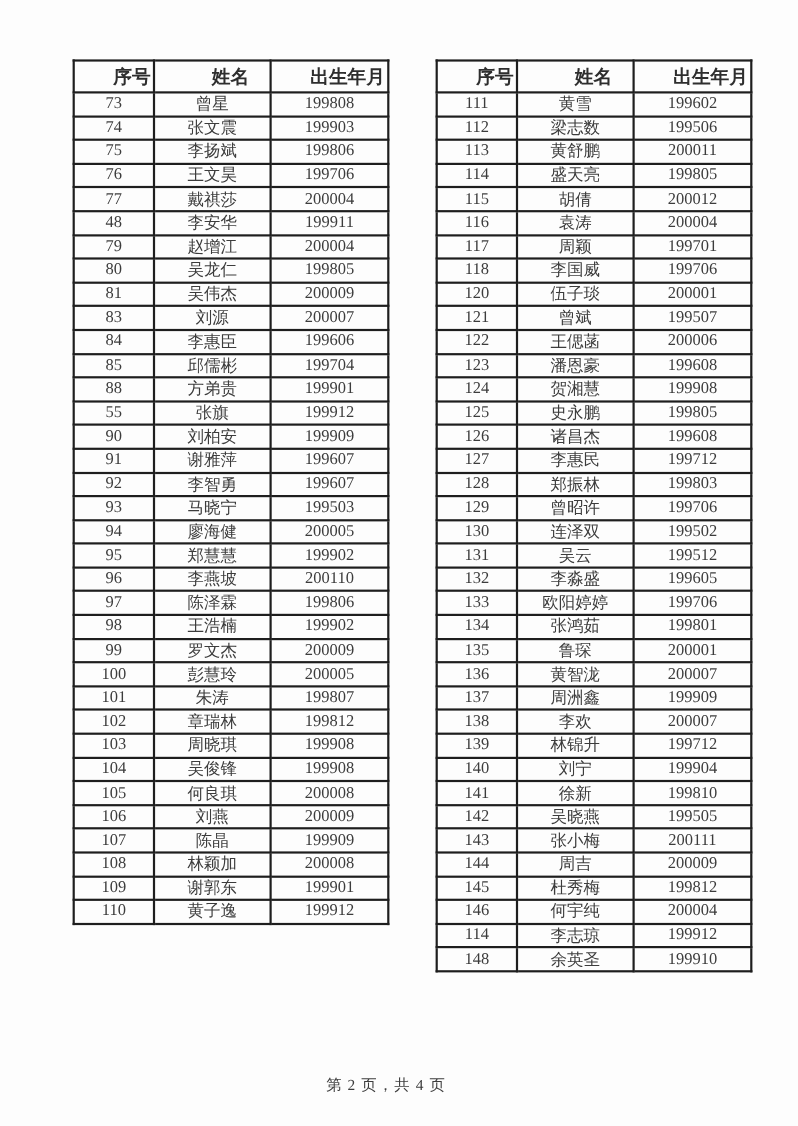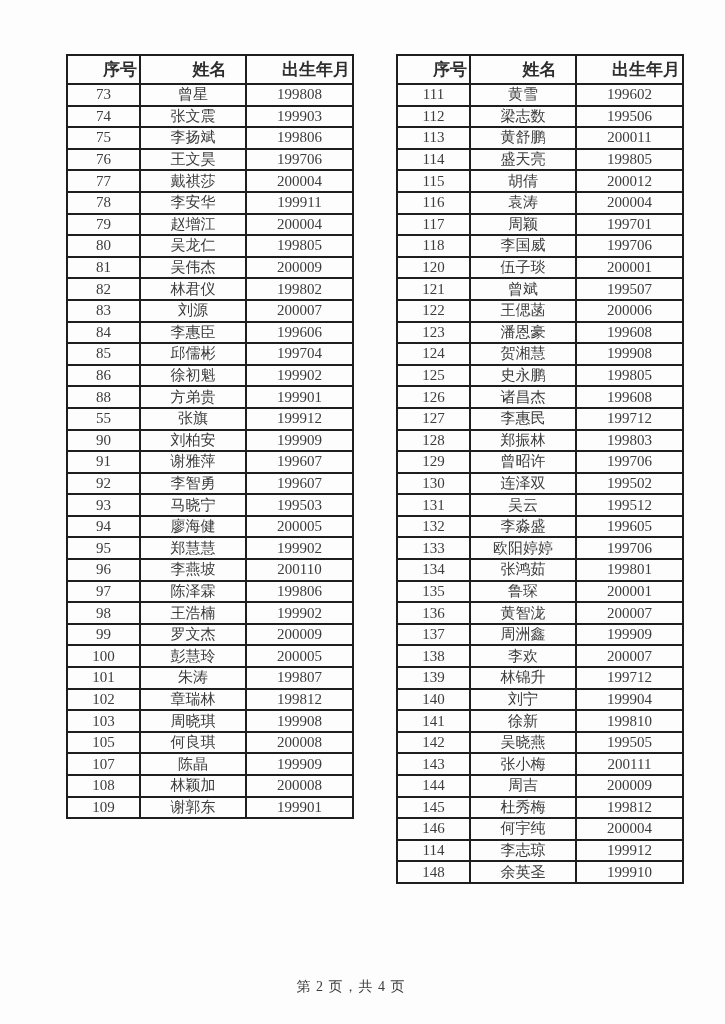--- a/index.html
+++ b/index.html
@@ -103,65 +103,55 @@
           <td>76</td>
           <td>王文昊</td>
           <td>199706</td>
         </tr>
         <tr>
           <td>77</td>
           <td>戴祺莎</td>
           <td>200004</td>
         </tr>
         <tr>
-          <td>78</td>
+          <td>48</td>
           <td>李安华</td>
           <td>199911</td>
         </tr>
         <tr>
           <td>79</td>
           <td>赵增江</td>
           <td>200004</td>
         </tr>
         <tr>
           <td>80</td>
           <td>吴龙仁</td>
           <td>199805</td>
         </tr>
         <tr>
           <td>81</td>
           <td>吴伟杰</td>
           <td>200009</td>
         </tr>
         <tr>
-          <td>82</td>
-          <td>林君仪</td>
-          <td>199802</td>
-        </tr>
-        <tr>
           <td>83</td>
           <td>刘源</td>
           <td>200007</td>
         </tr>
         <tr>
           <td>84</td>
           <td>李惠臣</td>
           <td>199606</td>
         </tr>
         <tr>
           <td>85</td>
           <td>邱儒彬</td>
           <td>199704</td>
         </tr>
         <tr>
-          <td>86</td>
-          <td>徐初魁</td>
-          <td>199902</td>
-        </tr>
-        <tr>
           <td>88</td>
           <td>方弟贵</td>
           <td>199901</td>
         </tr>
         <tr>
           <td>55</td>
           <td>张旗</td>
           <td>199912</td>
         </tr>
         <tr>
@@ -228,38 +218,53 @@
           <td>102</td>
           <td>章瑞林</td>
           <td>199812</td>
         </tr>
         <tr>
           <td>103</td>
           <td>周晓琪</td>
           <td>199908</td>
         </tr>
         <tr>
+          <td>104</td>
+          <td>吴俊锋</td>
+          <td>199908</td>
+        </tr>
+        <tr>
           <td>105</td>
           <td>何良琪</td>
           <td>200008</td>
         </tr>
         <tr>
+          <td>106</td>
+          <td>刘燕</td>
+          <td>200009</td>
+        </tr>
+        <tr>
           <td>107</td>
           <td>陈晶</td>
           <td>199909</td>
         </tr>
         <tr>
           <td>108</td>
           <td>林颖加</td>
           <td>200008</td>
         </tr>
         <tr>
           <td>109</td>
           <td>谢郭东</td>
           <td>199901</td>
+        </tr>
+        <tr>
+          <td>110</td>
+          <td>黄子逸</td>
+          <td>199912</td>
         </tr>
       </tbody>
   </table>
 
   <table class="roster-table right">
     <colgroup>
       <col class="c-index">
         <col class="c-name">
         <col class="c-birth">
     </colgroup>

